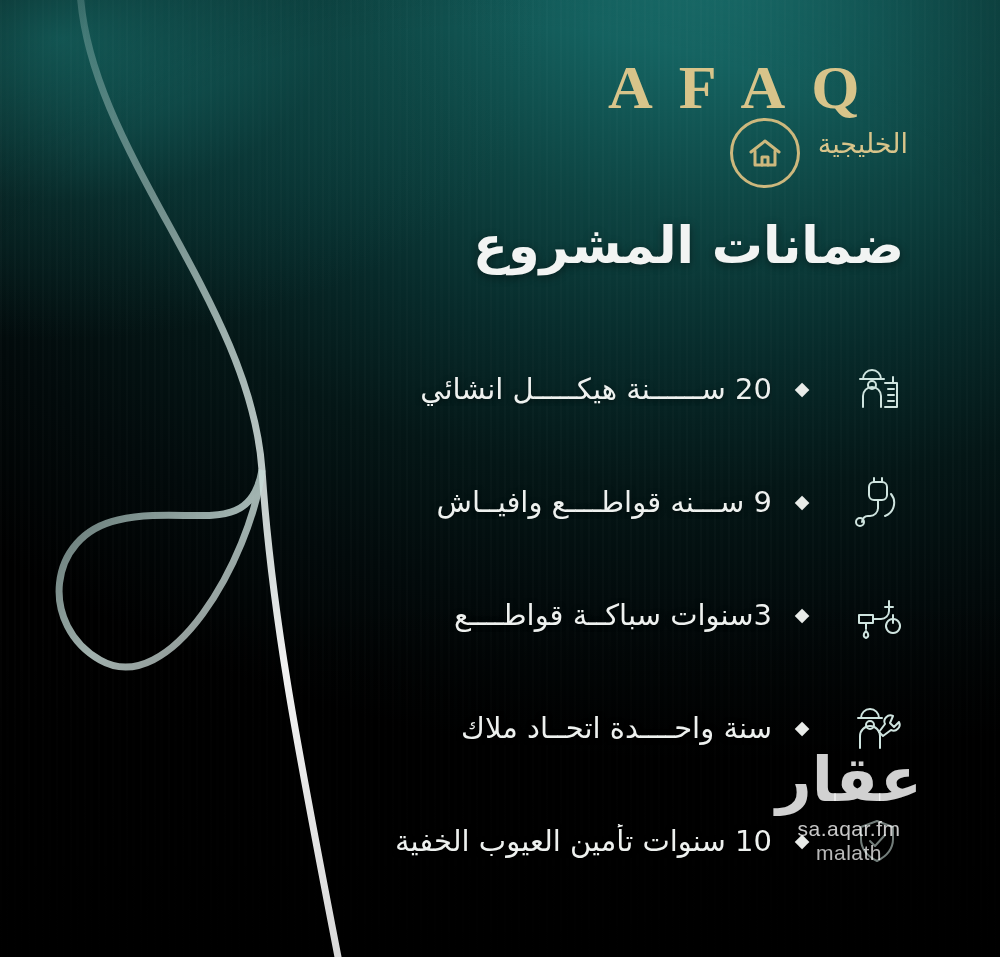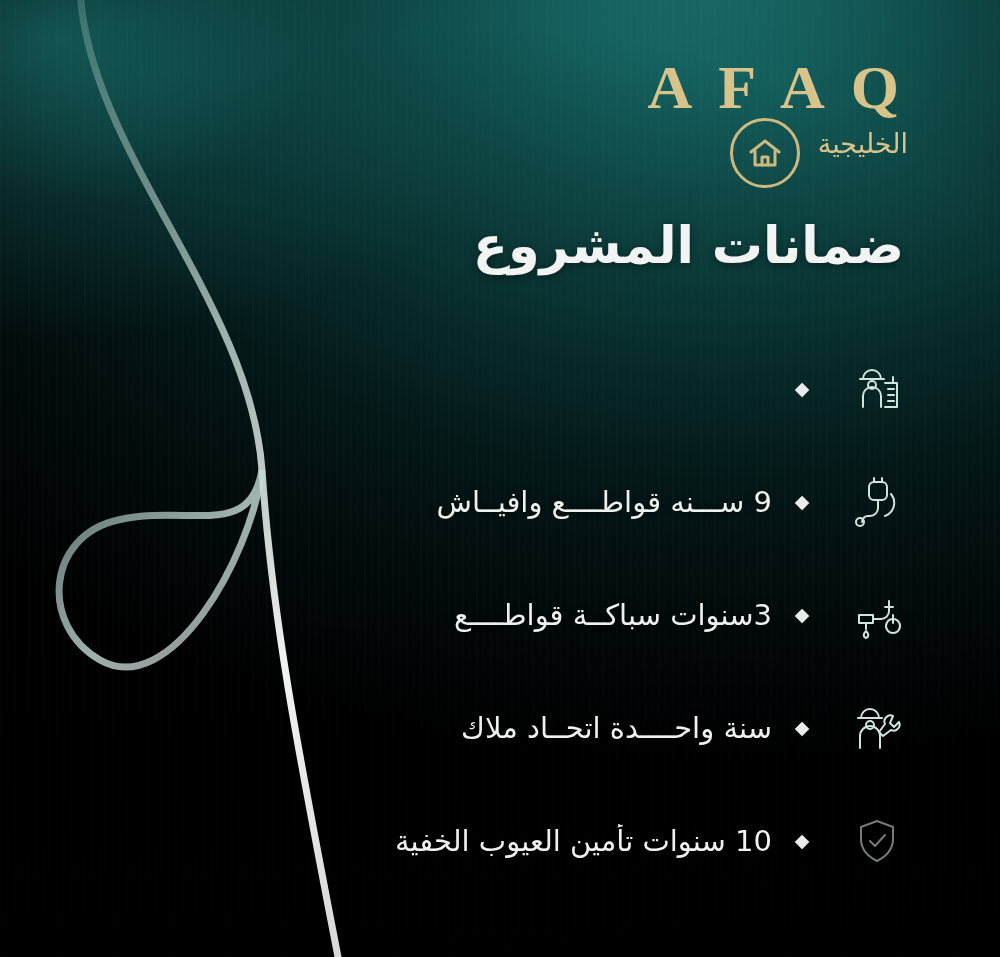--- a/index.html
+++ b/index.html
@@ -87,21 +87,21 @@
     text-align: right;
   }
   .logo-word {
     font-family: "Liberation Serif", "DejaVu Serif", serif;
     font-size: 62px;
     letter-spacing: 7px;
     font-weight: 700;
     color: #d8c48a;
     line-height: 1;
     white-space: nowrap;
-    text-align: right;
+    text-align: left;
     padding-right: 2px;
   }
   .logo-sub {
     position: absolute;
     right: 0;
     top: 72px;
     font-family: "DejaVu Sans", sans-serif;
     font-size: 27px;
     color: #d8c48a;
     letter-spacing: 0px;
@@ -271,20 +271,21 @@
           <path d="M14 16 a9 9 0 0 1 18 0"></path>
           <path d="M11 16 h24"></path>
           <circle cx="23" cy="22" r="4"></circle>
           <path d="M14 44 v-11 a9 9 0 0 1 18 0 v11"></path>
           <path d="M36 20 h12 v24 h-12"></path>
           <path d="M39 26 h6 M39 32 h6 M39 38 h6"></path>
           <path d="M44 14 v6"></path>
         </svg>
       </div>
       <div class="row-bullet">◆</div>
+      <div class="row-text">20 ســــــنة هيكـــــل انشائي</div>
     </div>
 
     <div class="row">
       <div class="row-icon">
         <svg width="56" height="52" viewBox="0 0 56 52" fill="none" stroke="#cfe4df" stroke-width="2" stroke-linecap="round" stroke-linejoin="round">
           <rect x="20" y="6" width="18" height="18" rx="5"></rect>
           <path d="M25 6 v-4 M33 6 v-4"></path>
           <path d="M29 24 v8 a8 8 0 0 1 -8 8 h-2 a6 6 0 0 0 -6 6"></path>
           <circle cx="11" cy="46" r="4"></circle>
           <path d="M42 18 a14 14 0 0 1 -6 22"></path>
@@ -331,14 +332,19 @@
           <path d="M28 6 l16 6 v12 c0 12 -8 18 -16 22 c-8 -4 -16 -10 -16 -22 V12 z"></path>
           <path d="M21 26 l5 5 10 -11"></path>
         </svg>
       </div>
       <div class="row-bullet">◆</div>
       <div class="row-text">10 سنوات تأمين العيوب الخفية</div>
     </div>
 
   </div>
 
+  <div class="watermark">
+    <div class="wm-ar">عقار</div>
+    <div class="wm-en">sa.aqar.fm</div>
+    <div class="wm-en2">malath</div>
+  </div>
 
 </div>
 
 </body></html>

